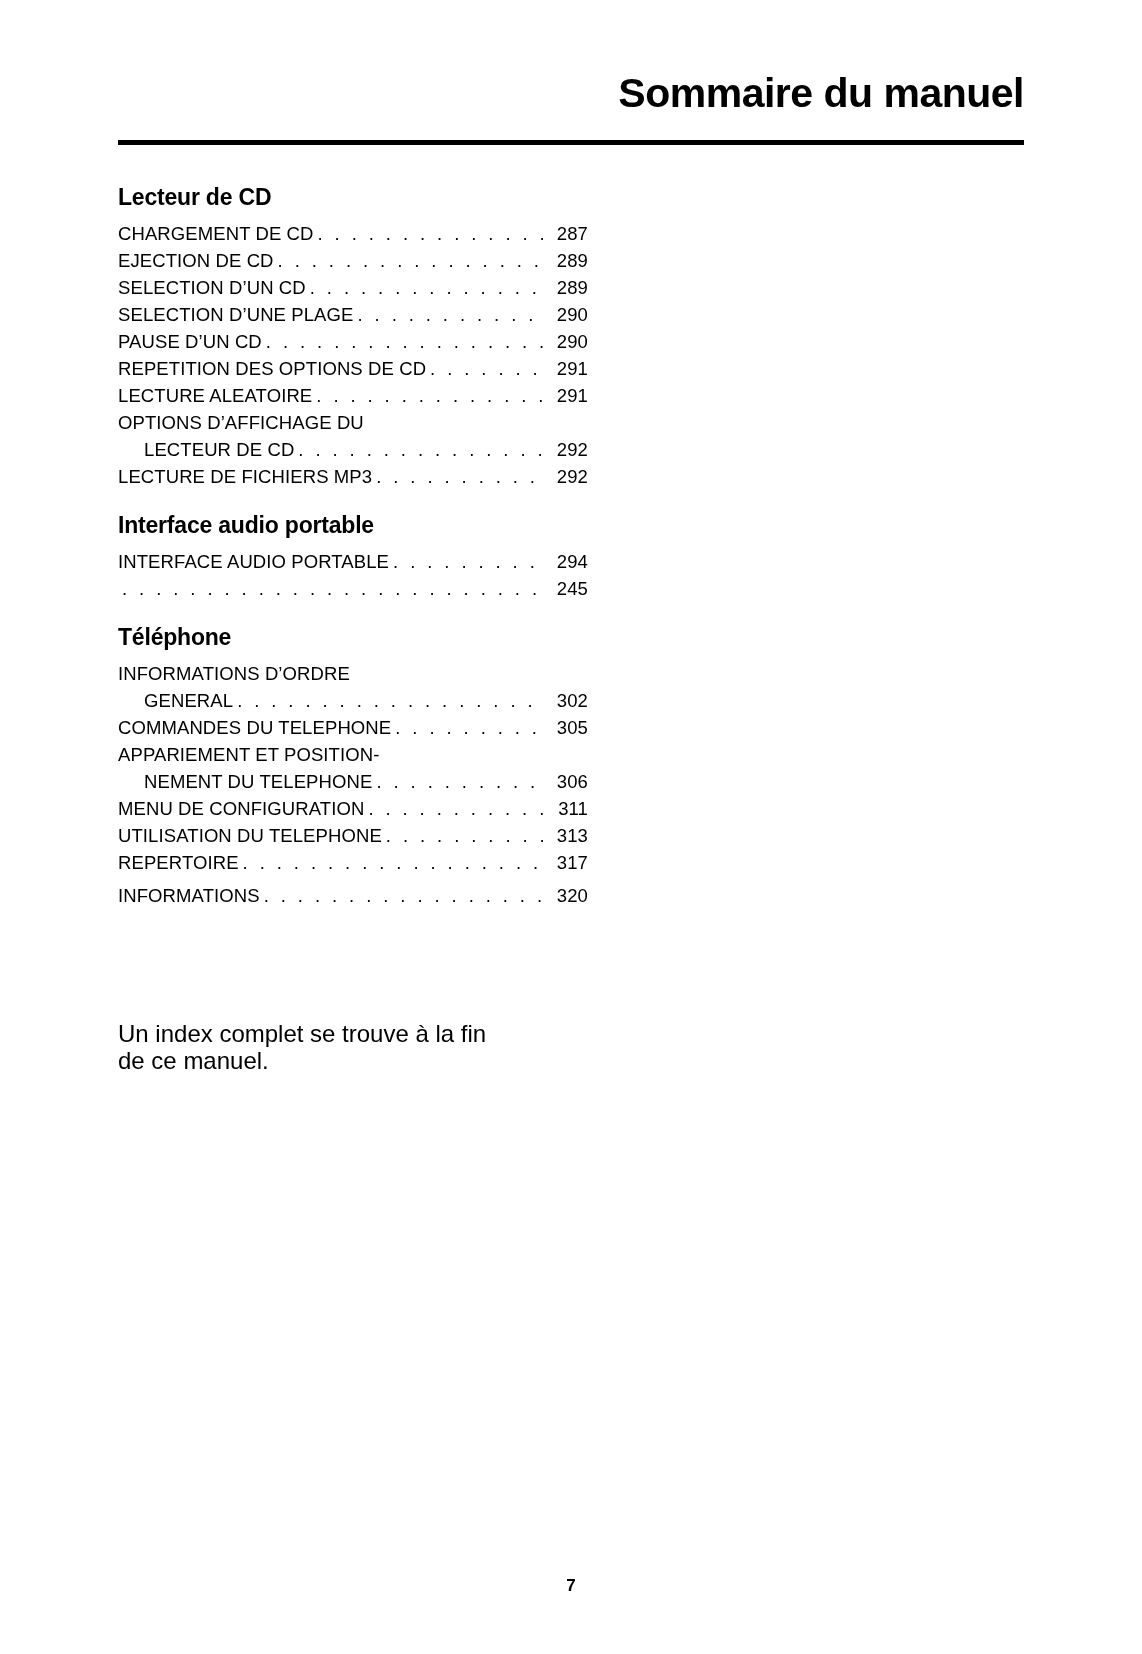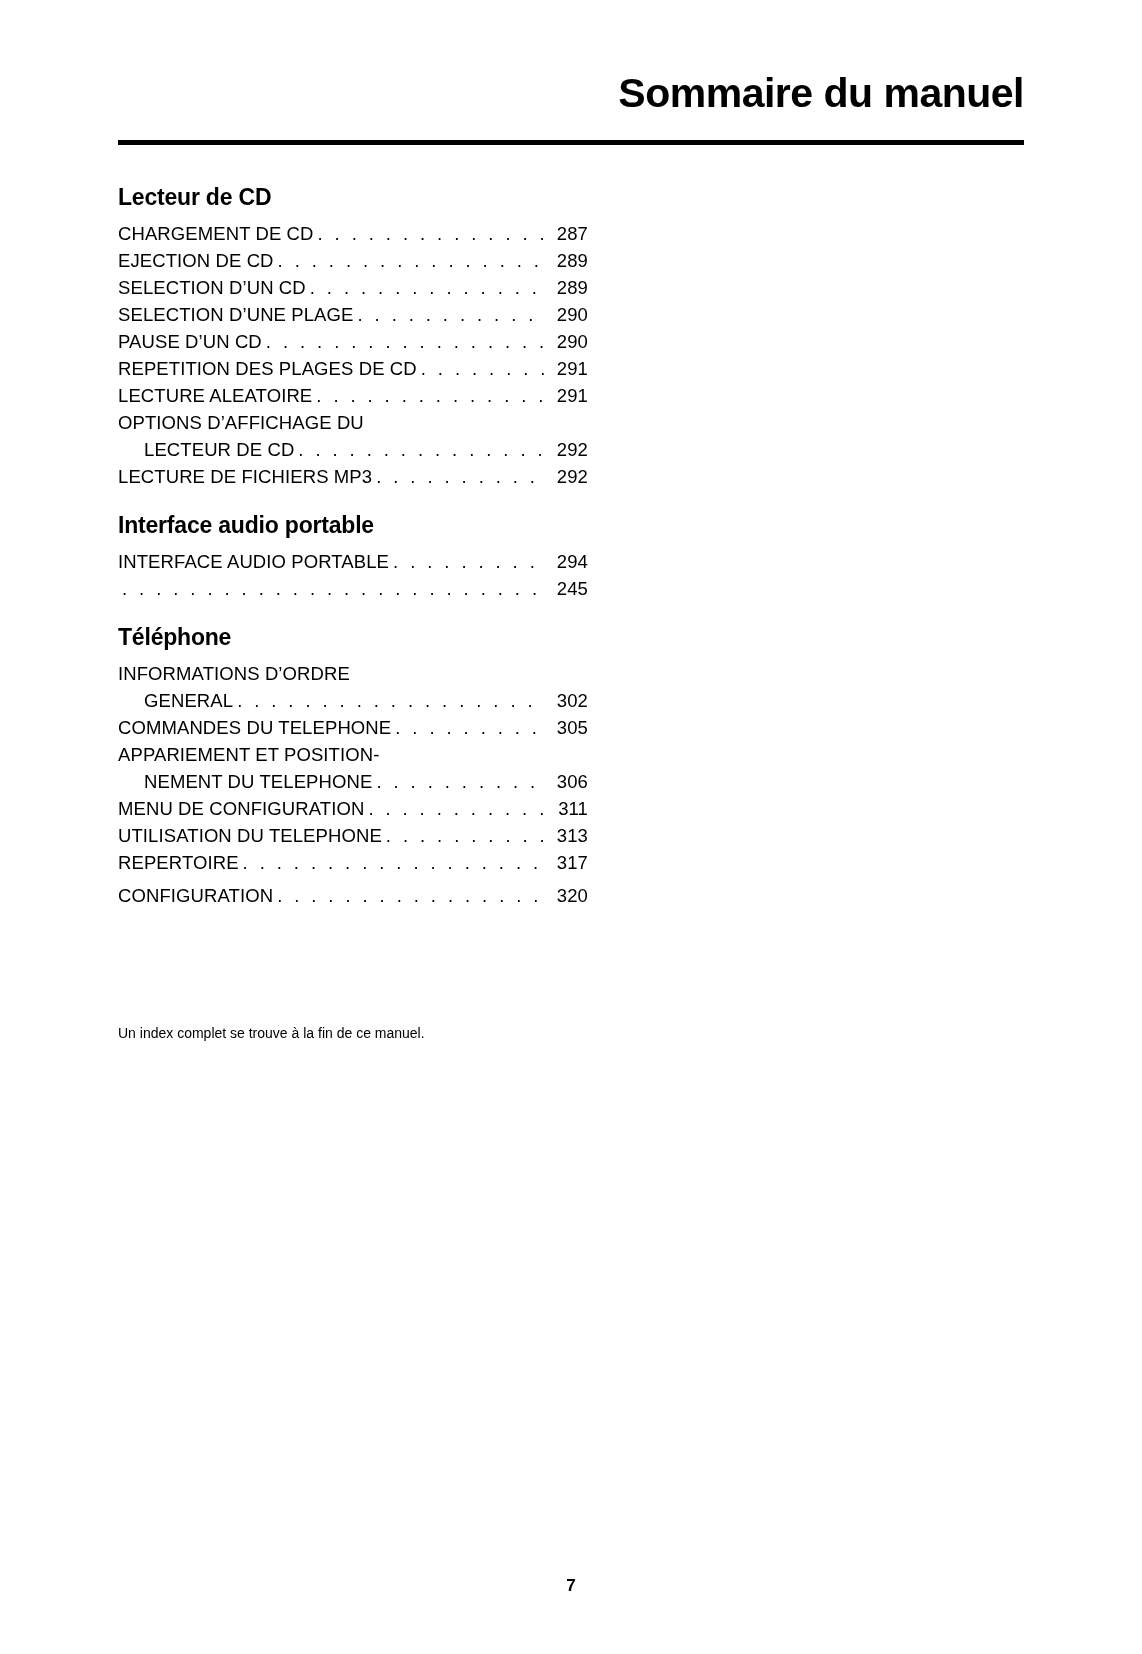--- a/index.html
+++ b/index.html
@@ -93,21 +93,21 @@
     visibility: hidden;
   }
   .toc-row.nopage .toc-page {
     visibility: hidden;
   }
   .note {
     position: absolute;
     left: 118px;
     top: 1000px;
     width: 400px;
-    font-size: 14px;
+    font-size: 24px;
     line-height: 27px;
   }
   .folio {
     position: absolute;
     left: 0;
     top: 1556px;
     width: 1142px;
     text-align: center;
     font-size: 17px;
     font-weight: bold;
@@ -143,21 +143,21 @@
           <span class="toc-label">SELECTION D’UNE PLAGE</span>
           <span class="toc-dots">. . . . . . . . . . . . . . . . . . . . . . . . . . . . . . . . . . . .</span>
           <span class="toc-page">290</span>
         </div>
         <div class="toc-row">
           <span class="toc-label">PAUSE D’UN CD</span>
           <span class="toc-dots">. . . . . . . . . . . . . . . . . . . . . . . . . . . . . . . . . . . .</span>
           <span class="toc-page">290</span>
         </div>
         <div class="toc-row">
-          <span class="toc-label">REPETITION DES PLAGES DE CD</span>
+          <span class="toc-label">REPETITION DES OPTIONS DE CD</span>
           <span class="toc-dots">. . . . . . . . . . . . . . . . . . . . . . . . . . . . . . . . . . . .</span>
           <span class="toc-page">291</span>
         </div>
         <div class="toc-row">
           <span class="toc-label">LECTURE ALEATOIRE</span>
           <span class="toc-dots">. . . . . . . . . . . . . . . . . . . . . . . . . . . . . . . . . . . .</span>
           <span class="toc-page">291</span>
         </div>
         <div class="toc-row nodots nopage">
           <span class="toc-label">OPTIONS D’AFFICHAGE DU</span>
@@ -225,21 +225,21 @@
           <span class="toc-page">313</span>
         </div>
         <div class="toc-row">
           <span class="toc-label">REPERTOIRE</span>
           <span class="toc-dots">. . . . . . . . . . . . . . . . . . . . . . . . . . . . . . . . . . . .</span>
           <span class="toc-page">317</span>
         </div>
       </div>
       <div class="section">
         <div class="toc-row">
-          <span class="toc-label">CONFIGURATION</span>
+          <span class="toc-label">INFORMATIONS</span>
           <span class="toc-dots">. . . . . . . . . . . . . . . . . . . . . . . . . . . . . . . . . . . .</span>
           <span class="toc-page">320</span>
         </div>
       </div>
     </div>
 
   <div class="note">Un index complet se trouve à la fin de ce manuel.</div>
 
   <div class="folio">7</div>
 

